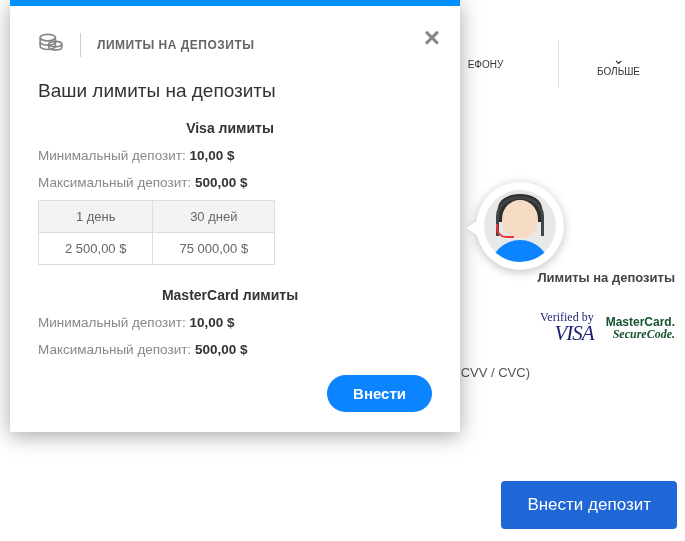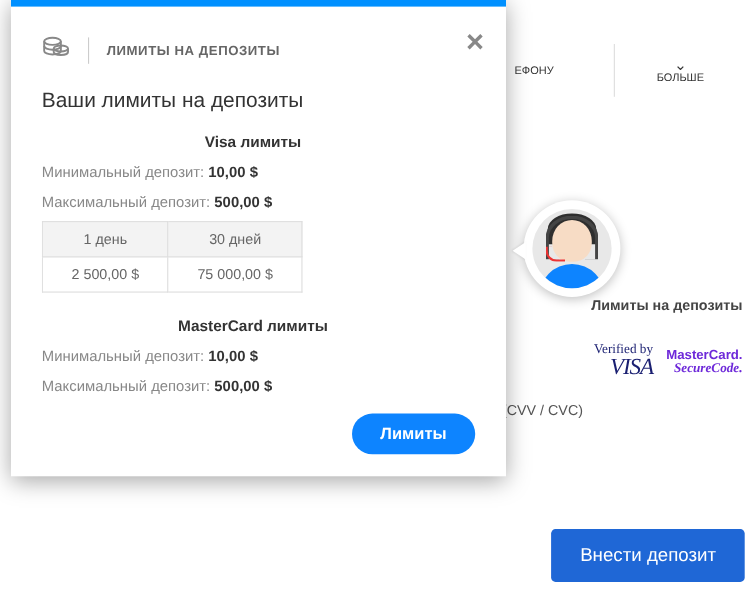--- a/index.html
+++ b/index.html
@@ -8,21 +8,21 @@
   
   .page-bg { position: absolute; top: 0; left: 0; width: 685px; height: 541px; background: #fff; }
   .top-nav { position: absolute; top: 40px; right: 7px; display: flex; gap: 13px;}
   .nav-item { width: 120px; height: 48px; display: flex; flex-direction: column; align-items: center; justify-content: center; font-size: 10px; color: #333; border-left:1px solid #ddd;}
   .nav-item .chev { font-size: 14px; line-height: 1; }
   .right-side { position: absolute; top: 270px; right: 10px; text-align: right; }
   .limits-link { color: #444; font-weight: bold; font-size: 13px; }
   .verified-row { margin-top: 26px; display: flex; gap: 12px; justify-content: flex-end; align-items: center; }
   .vbv { font-family: Georgia, serif; color: #1a1f71; font-size: 12px; text-align: right; line-height: 1; }
   .vbv .visa { font-weight: normal; font-style: italic; font-size: 21px; letter-spacing: -1px; }
-  .msc { color: #6d28d9; font-size: 12px; font-weight: bold; line-height: 1; }
+  .msc { color: #14532d; font-size: 12px; font-weight: bold; line-height: 1; }
   .msc .sc { font-style: italic; font-family: Liberation Serif, serif; }
   .cvv-label { position: absolute; top: 365px; right: 155px; font-size: 13px; color: #555; }
   .deposit-btn { position: absolute; bottom: 12px; right: 8px; background: #1f67d6; color: #fff; border: none; border-radius: 4px; padding: 14px 26px; font-size: 17px; cursor: pointer; }
 
   
   .modal-wrap { position: absolute; top: 0; left: 10px; width: 450px; background: #fff; box-shadow: 0 4px 20px rgba(0,0,0,0.35); }
   .modal-topbar { height: 6px; background: #0090ff; }
   .modal-body { padding: 24px 28px 20px 28px; position: relative; }
   .close-x { position: absolute; top: 18px; right: 20px; font-size: 28px; color: #888; cursor: pointer; line-height: 1; font-weight: bold;}
   .modal-header-row { display: flex; align-items: center; gap: 16px; margin-bottom: 20px; }
@@ -128,21 +128,21 @@
       </div>
 
       <div>
         <div class="section-name">MasterCard лимиты</div>
         <div class="limline"><span>Минимальный депозит: </span><b>10,00 $</b></div>
         <div class="limline"><span>Максимальный депозит: </span><b>500,00 $</b></div>
       </div>
     </div>
 
     <div class="modal-footer">
-      <button class="btn-close">Лимиты</button>
+      <button class="btn-close">Внести</button>
     </div>
   </div>
 </div>
 
 <div class="support-bubble">
   <div class="avatar-inner">
     <div class="avatar-hair"></div>
     <div class="avatar-head"></div>
     <div class="avatar-headset"></div>
     <div class="avatar-mic"></div>

